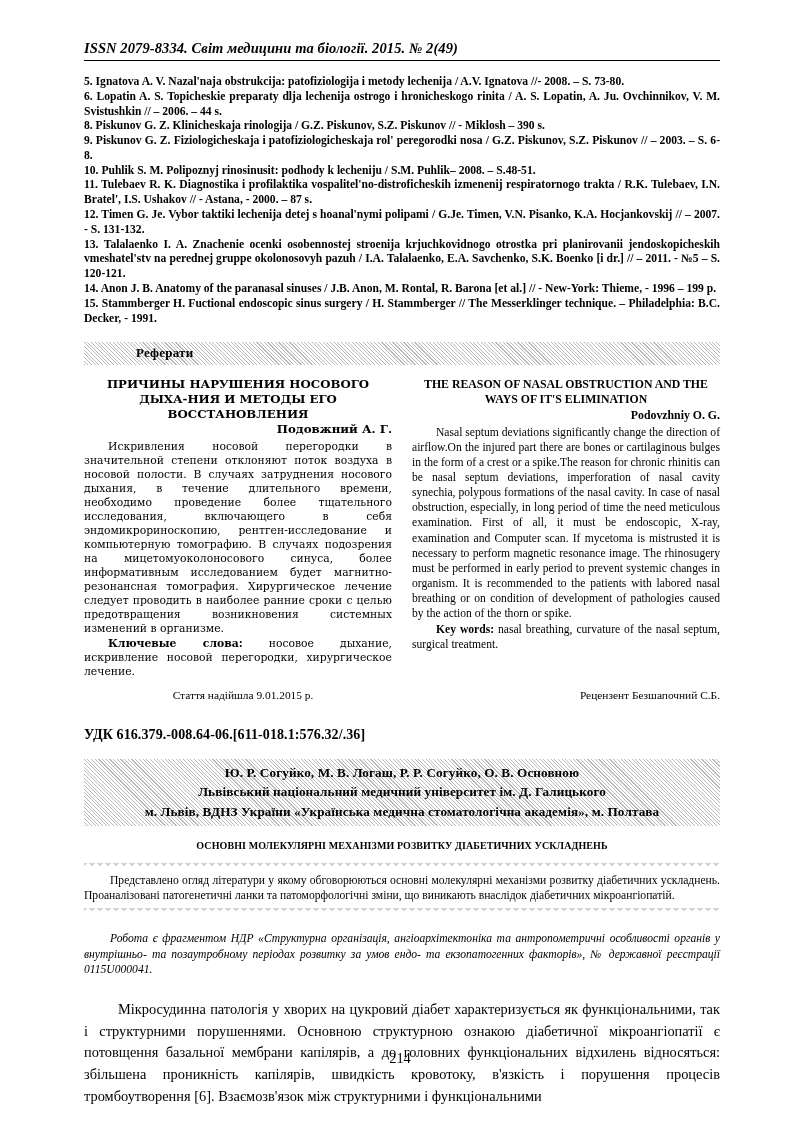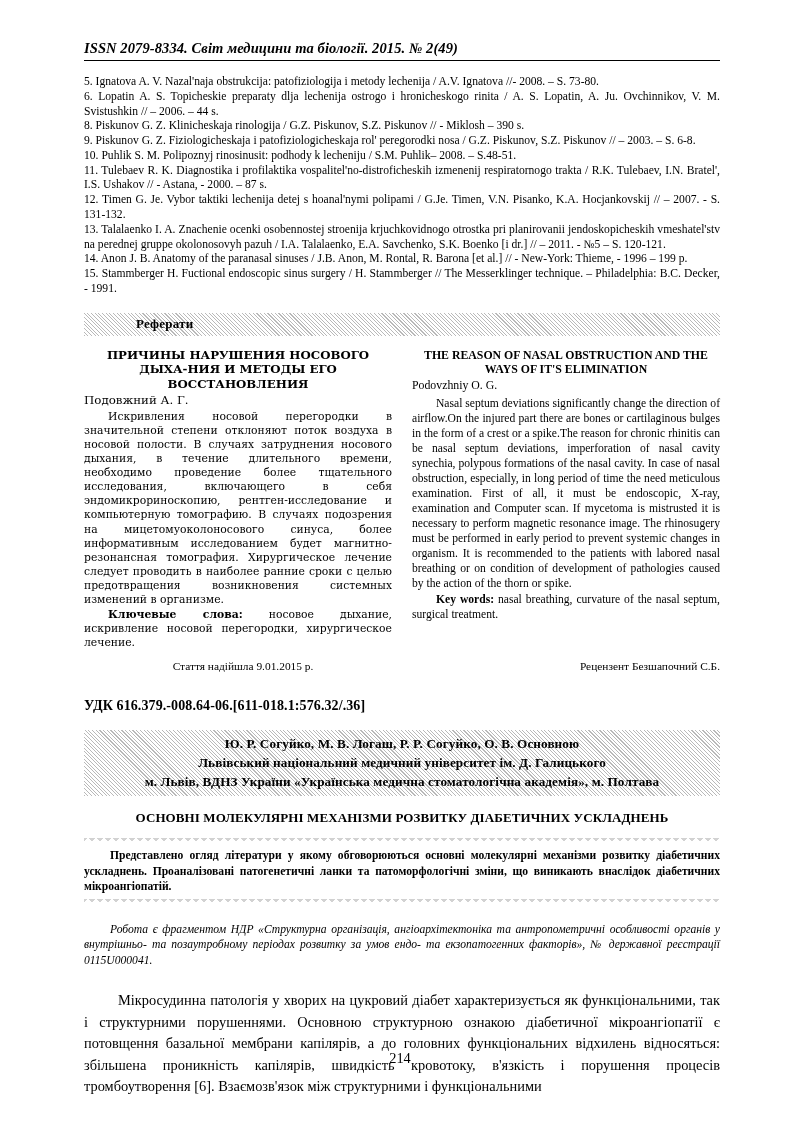--- a/index.html
+++ b/index.html
@@ -35,20 +35,21 @@
   .runhead-rule {
     border-bottom: 1.6px solid #000;
     margin-bottom: 14px;
   }
 
   
   .refs {
     font-size: 11.6px;
     line-height: 1.275;
     text-align: justify;
+    font-weight: bold;
   }
   .refs .ref {
     margin: 0;
     text-align: justify;
   }
 
   
   .hatch-band {
     margin-top: 16px;
     background-color: #f3f3f3;
@@ -90,22 +91,22 @@
   }
   .abs-col.ru { font-family: "DejaVu Serif", "Liberation Serif", serif; font-size: 10.8px; }
   .abs-title {
     font-weight: bold;
     text-align: center;
     font-size: 11.8px;
     line-height: 1.25;
     text-transform: none;
   }
   .abs-author {
-    font-weight: normal;
-    text-align: left;
+    font-weight: bold;
+    text-align: right;
     font-size: 11.8px;
     margin-top: 1px;
     margin-bottom: 2px;
   }
   .abs-body { text-indent: 24px; }
   .abs-kw { text-indent: 24px; margin-top: 1px; }
   .abs-kw b { font-weight: bold; }
 
   .submit-line {
     display: flex;
@@ -122,42 +123,42 @@
     font-size: 14px;
     margin-top: 26px;
     margin-bottom: 10px;
     letter-spacing: .1px;
   }
 
   
   .art-title {
     text-align: center;
     font-weight: bold;
-    font-size: 13px;
+    font-size: 10px;
     margin-top: 14px;
     margin-bottom: 12px;
     letter-spacing: .1px;
   }
 
   
   .zig {
     height: 5px;
     background-repeat: repeat-x;
     background-size: 8px 5px;
     background-image:
       linear-gradient(135deg, #d2d2d2 25%, transparent 25%),
       linear-gradient(225deg, #d2d2d2 25%, transparent 25%);
   }
   .zig-box {
     padding: 5px 0 5px 0;
     font-size: 11.6px;
     line-height: 1.32;
     text-align: justify;
   }
-  .zig-box p { margin: 0; text-indent: 26px; text-align: justify; font-weight: bold; }
+  .zig-box p { margin: 0; text-indent: 26px; text-align: justify; }
 
   
   .fund {
     font-style: italic;
     font-size: 11.6px;
     line-height: 1.32;
     text-align: justify;
     margin-top: 18px;
     text-indent: 26px;
   }

